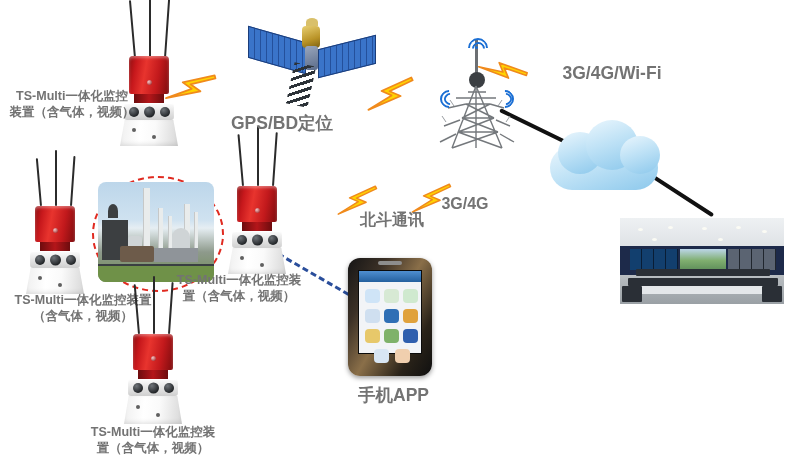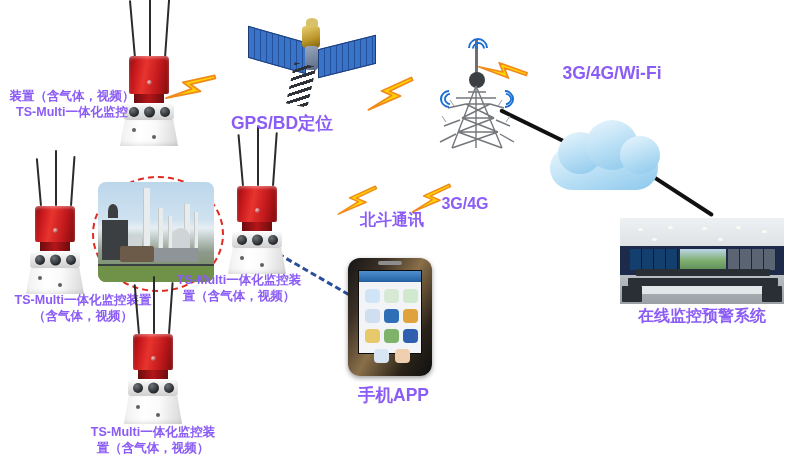--- a/index.html
+++ b/index.html
@@ -1,19 +1,19 @@
 <!DOCTYPE html>
 <html><head>
 <meta charset="utf-8">
 <style>
   html,body{margin:0;padding:0;background:#fff;}
   body{width:797px;height:464px;position:relative;overflow:hidden;
        font-family:"Liberation Sans","DejaVu Sans",sans-serif;}
   .stage{position:absolute;left:0;top:0;width:797px;height:464px;}
-  .lbl{position:absolute;color:#8b5cf6;font-weight:bold;line-height:1.28;
+  .lbl{position:absolute;color:#737373;font-weight:bold;line-height:1.28;
        text-align:center;white-space:nowrap;}
   .lbl.sm{font-size:12.5px;}
   .lbl.md{font-size:16px;}
   .lbl.lg{font-size:17.5px;}
 
   
   .dev{position:absolute;}
   .dev .ant{position:absolute;width:2px;background:#2b2b2b;border-radius:1px;
             transform-origin:bottom center;}
   .dev .body{position:absolute;left:50%;transform:translateX(-50%);
@@ -199,21 +199,20 @@
                                    repeating-linear-gradient(0deg,#6b7787 0 7px,#20262e 7px 8px);"></div>
       <div class="floor"></div>
       <div class="deskw" style="left:4px;bottom:10px;width:156px;height:8px;transform:skewX(-6deg);"></div>
       <div class="desk" style="left:8px;bottom:18px;width:150px;height:8px;"></div>
       <div class="desk" style="left:16px;bottom:28px;width:134px;height:7px;"></div>
       <div class="desk" style="left:2px;bottom:2px;width:20px;height:16px;"></div>
       <div class="desk" style="left:142px;bottom:2px;width:20px;height:16px;"></div>
     </div>
   </div>
   <div class="lbl md" style="left:610px;top:306px;width:184px;">
-    <div>在线监控预警系统</div>
   </div>
 
   <div class="pda" style="left:348px;top:258px;width:84px;height:118px;">
     <div style="position:absolute;left:30px;top:3px;width:24px;height:4px;border-radius:2px;
                 background:#8d8d8d;"></div>
     <div class="scrn" style="left:10px;top:12px;right:10px;bottom:22px;">
       <div class="bar"></div>
       <div class="app" style="left:6px;top:18px;width:15px;height:14px;background:#cfe4f7;"></div>
       <div class="app" style="left:25px;top:18px;width:15px;height:14px;background:#d7e9d4;"></div>
       <div class="app" style="left:44px;top:18px;width:15px;height:14px;background:#cfe9cf;"></div>
@@ -258,22 +257,22 @@
       <div class="lens" style="left:5px;width:10px;height:10px;"></div>
       <div class="lens" style="left:20px;width:11px;height:11px;"></div>
       <div class="lens" style="left:36px;width:10px;height:10px;"></div>
     </div>
     <div class="cone" style="top:112px;width:58px;height:26px;clip-path:polygon(8% 0,92% 0,100% 100%,0 100%);">
       <div class="dot" style="left:12px;top:8px;width:4px;height:4px;"></div>
       <div class="dot" style="left:32px;top:15px;width:4px;height:4px;"></div>
     </div>
   </div>
   <div class="lbl sm" style="left:2px;top:88px;width:140px;">
+    <div>TS-Multi一体化监控</div>
     <div>装置（含气体，视频）</div>
-    <div>TS-Multi一体化监控</div>
   </div>
 
   <div class="dev" style="left:12px;top:160px;width:86px;height:130px;">
     <div class="ant" style="left:28px;bottom:84px;height:48px;transform:rotate(-5deg);"></div>
     <div class="ant" style="left:43px;bottom:84px;height:56px;"></div>
     <div class="ant" style="left:58px;bottom:84px;height:50px;transform:rotate(4deg);"></div>
     <div class="body" style="top:46px;width:40px;height:36px;"></div>
     <div class="neck" style="top:82px;width:30px;height:9px;"></div>
     <div class="ring" style="top:91px;width:50px;height:17px;">
       <div class="lens" style="left:5px;width:10px;height:10px;"></div>

